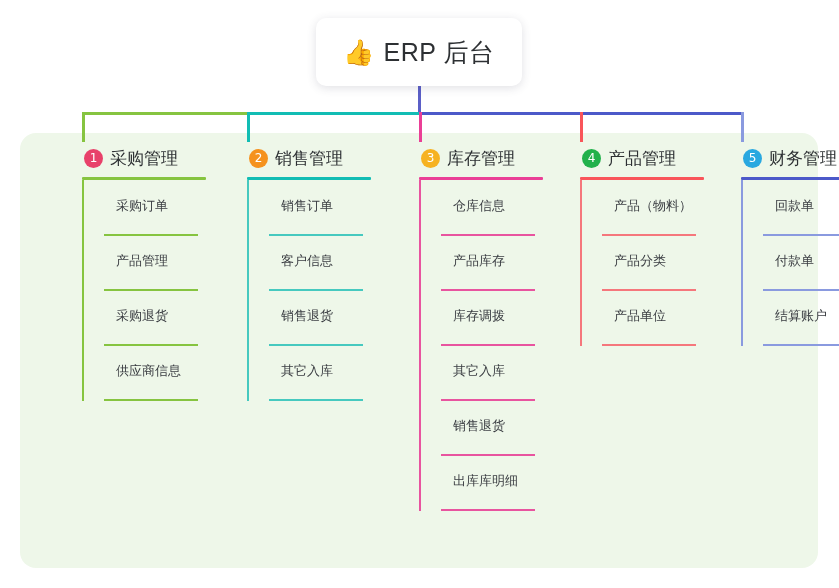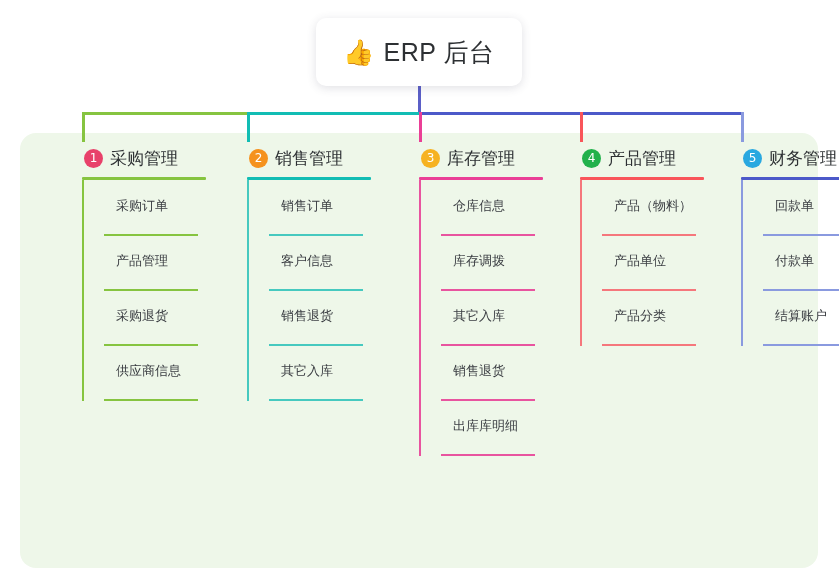--- a/index.html
+++ b/index.html
@@ -224,20 +224,24 @@
           <span class="col-title">库存管理</span>
         </div>
         <div class="head-rule" style="background: rgb(234, 63, 150);"></div>
         <div class="col-body">
           <div class="spine" style="background: rgb(232, 84, 159);"></div>
           <div class="leaf">
             <span class="leaf-label">仓库信息</span>
             <div class="leaf-rule" style="background: rgb(232, 84, 159);"></div>
           </div>
           <div class="leaf">
+            <span class="leaf-label">产品库存</span>
+            <div class="leaf-rule" style="background: rgb(232, 84, 159);"></div>
+          </div>
+          <div class="leaf">
             <span class="leaf-label">库存调拨</span>
             <div class="leaf-rule" style="background: rgb(232, 84, 159);"></div>
           </div>
           <div class="leaf">
             <span class="leaf-label">其它入库</span>
             <div class="leaf-rule" style="background: rgb(232, 84, 159);"></div>
           </div>
           <div class="leaf">
             <span class="leaf-label">销售退货</span>
             <div class="leaf-rule" style="background: rgb(232, 84, 159);"></div>
@@ -254,27 +258,27 @@
           <span class="col-title">产品管理</span>
         </div>
         <div class="head-rule" style="background: rgb(249, 85, 90);"></div>
         <div class="col-body">
           <div class="spine" style="background: rgb(245, 119, 124);"></div>
           <div class="leaf">
             <span class="leaf-label">产品（物料）</span>
             <div class="leaf-rule" style="background: rgb(245, 119, 124);"></div>
           </div>
           <div class="leaf">
+            <span class="leaf-label">产品分类</span>
+            <div class="leaf-rule" style="background: rgb(245, 119, 124);"></div>
+          </div>
+          <div class="leaf">
             <span class="leaf-label">产品单位</span>
             <div class="leaf-rule" style="background: rgb(245, 119, 124);"></div>
           </div>
-          <div class="leaf">
-            <span class="leaf-label">产品分类</span>
-            <div class="leaf-rule" style="background: rgb(245, 119, 124);"></div>
-          </div>
         </div>
       </div>
       <div class="column" style="left: 731px;">
         <div class="col-head">
           <span class="badge" style="background: rgb(41, 168, 224);">5</span>
           <span class="col-title">财务管理</span>
         </div>
         <div class="head-rule" style="background: rgb(76, 89, 201);"></div>
         <div class="col-body">
           <div class="spine" style="background: rgb(138, 154, 223);"></div>

